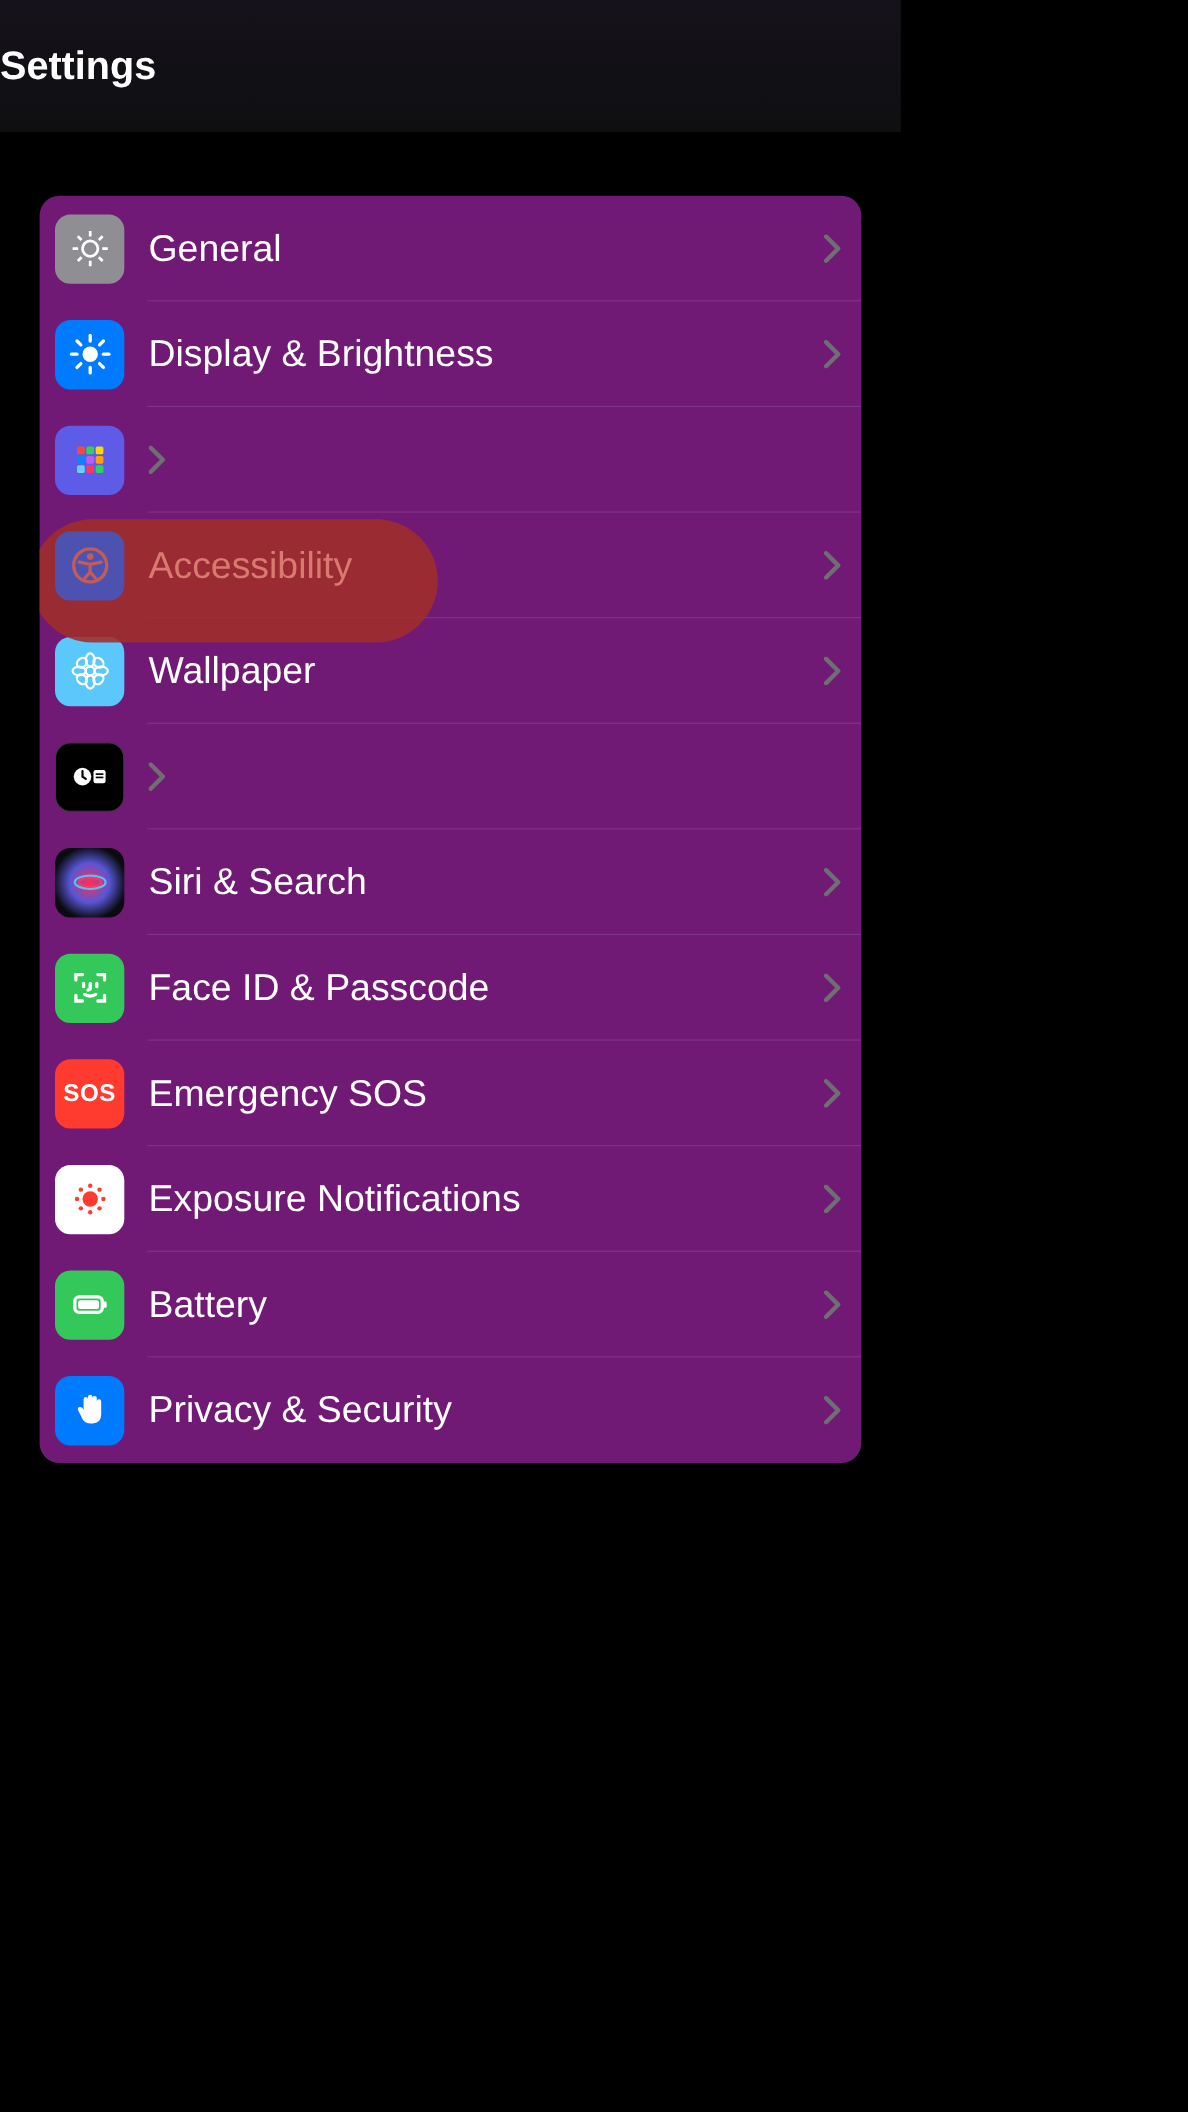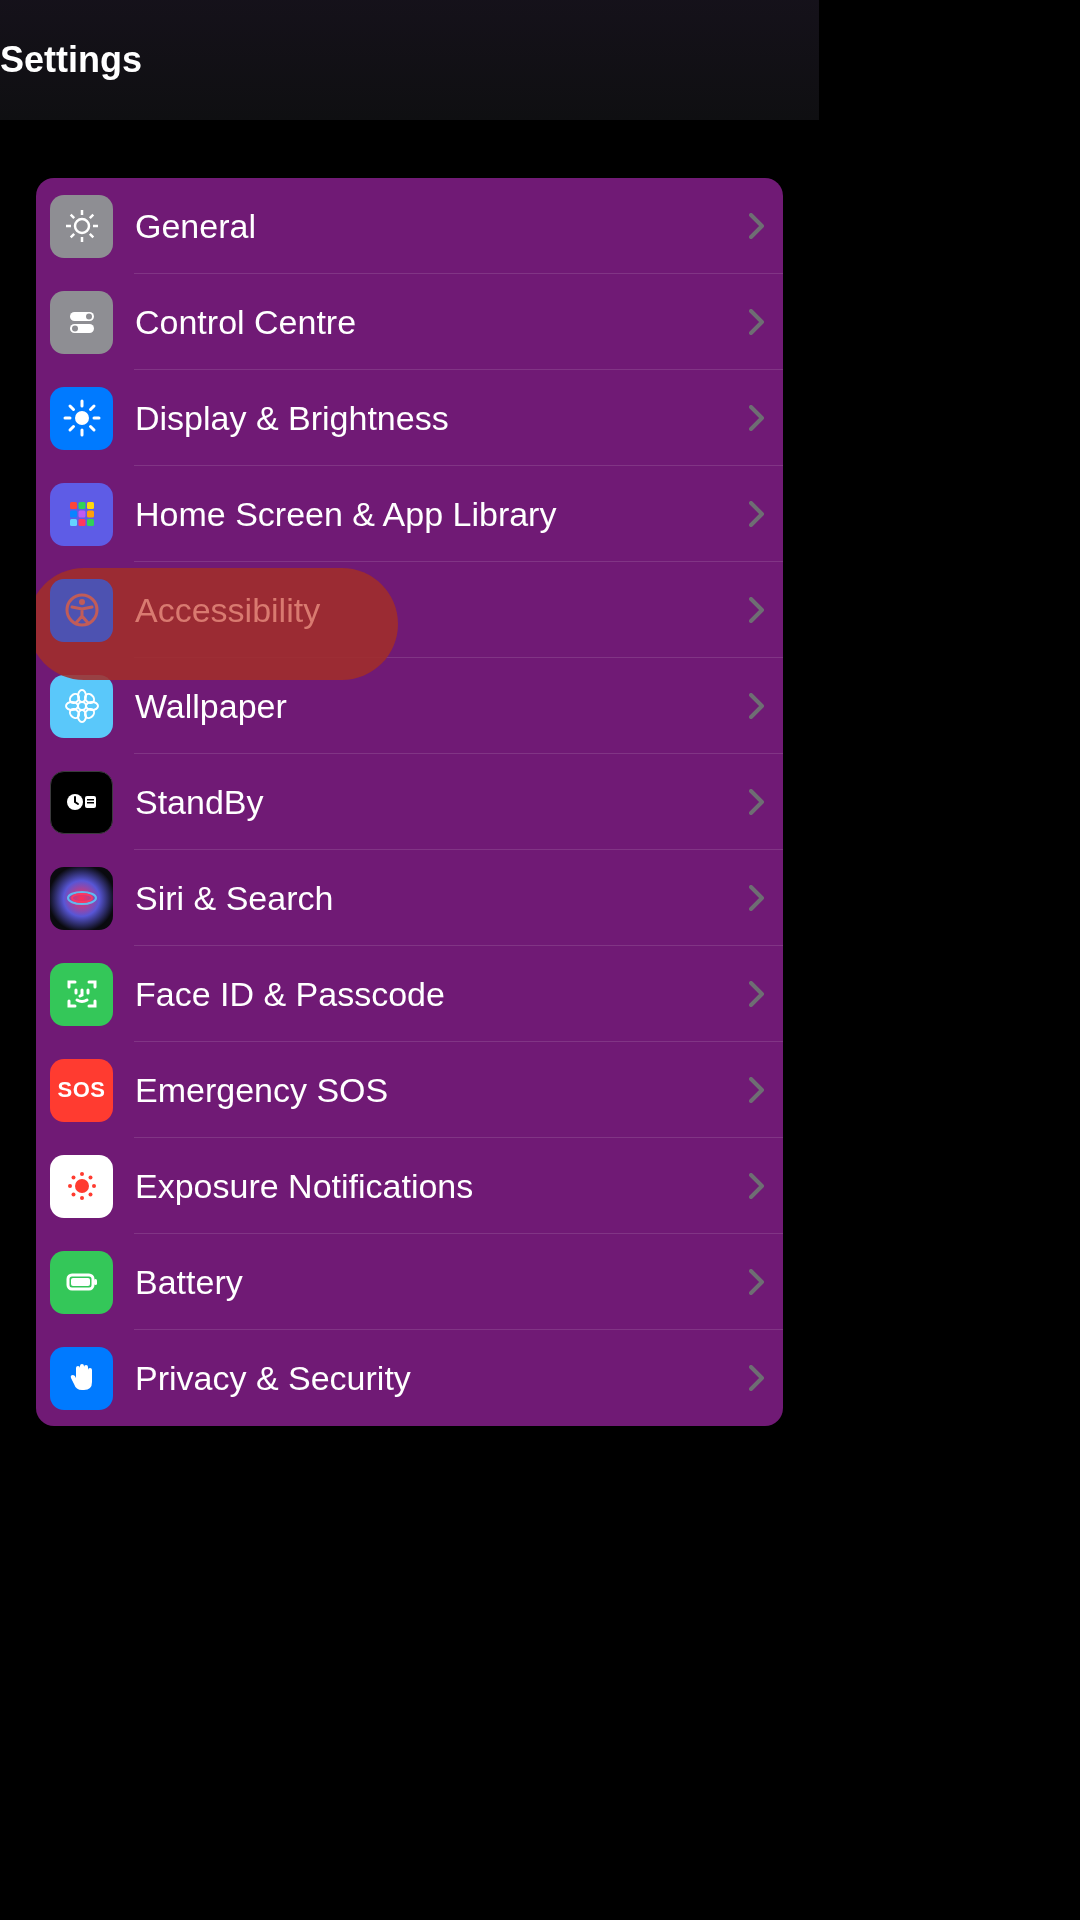--- a/index.html
+++ b/index.html
@@ -122,37 +122,20 @@
             </svg>
         </div>
         <div class="row-label">General</div>
         <svg class="chevron" width="16" height="26" viewBox="0 0 16 26">
             <path d="M2 2 L13 13 L2 24" fill="none" stroke="#6e6e73" stroke-width="4" stroke-linecap="round" stroke-linejoin="round"></path>
           </svg>
       </div>
       <div class="row-divider"></div>
     </div>
 
-    <div class="row">
-      <div class="row-inner">
-        <div class="icon-box bg-gray">
-          <svg width="40" height="40" viewBox="0 0 40 40">
-              <rect x="8" y="10" width="24" height="9" rx="4.5" fill="#ffffff"></rect>
-              <circle cx="27" cy="14.5" r="3" fill="#8e8e93"></circle>
-              <rect x="8" y="22" width="24" height="9" rx="4.5" fill="#ffffff"></rect>
-              <circle cx="13" cy="26.5" r="3" fill="#8e8e93"></circle>
-            </svg>
-        </div>
-        <div class="row-label">Control Centre</div>
-        <svg class="chevron" width="16" height="26" viewBox="0 0 16 26">
-            <path d="M2 2 L13 13 L2 24" fill="none" stroke="#6e6e73" stroke-width="4" stroke-linecap="round" stroke-linejoin="round"></path>
-          </svg>
-      </div>
-      <div class="row-divider"></div>
-    </div>
 
     <div class="row">
       <div class="row-inner">
         <div class="icon-box bg-blue">
           <svg width="40" height="40" viewBox="0 0 40 40">
               <circle cx="20" cy="20" r="7" fill="#ffffff"></circle>
               <g stroke="#ffffff" stroke-width="3" stroke-linecap="round">
                 <line x1="20" y1="3" x2="20" y2="8"></line>
                 <line x1="20" y1="32" x2="20" y2="37"></line>
                 <line x1="3" y1="20" x2="8" y2="20"></line>
@@ -180,21 +163,20 @@
             <rect x="16.5" y="8" width="7" height="7" rx="1.5" fill="#30d158"></rect>
             <rect x="25" y="8" width="7" height="7" rx="1.5" fill="#ffd60a"></rect>
             <rect x="8" y="16.5" width="7" height="7" rx="1.5" fill="#0a84ff"></rect>
             <rect x="16.5" y="16.5" width="7" height="7" rx="1.5" fill="#bf5af2"></rect>
             <rect x="25" y="16.5" width="7" height="7" rx="1.5" fill="#ff9f0a"></rect>
             <rect x="8" y="25" width="7" height="7" rx="1.5" fill="#64d2ff"></rect>
             <rect x="16.5" y="25" width="7" height="7" rx="1.5" fill="#ff375f"></rect>
             <rect x="25" y="25" width="7" height="7" rx="1.5" fill="#30d158"></rect>
           </svg>
         </div>
-        <div class="row-label">Home Screen &amp; App Library</div>
         <svg class="chevron" width="16" height="26" viewBox="0 0 16 26">
             <path d="M2 2 L13 13 L2 24" fill="none" stroke="#6e6e73" stroke-width="4" stroke-linecap="round" stroke-linejoin="round"></path>
           </svg>
       </div>
       <div class="row-divider"></div>
     </div>
 
     <div class="row highlight-row">
       <div class="highlight-pill"></div>
       <div class="row-inner">
@@ -242,21 +224,20 @@
       <div class="row-inner">
         <div class="icon-box bg-black">
           <svg width="40" height="40" viewBox="0 0 40 40">
               <circle cx="13" cy="20" r="8" fill="#ffffff"></circle>
               <path d="M13 15 L13 20 L16 22" stroke="#000" stroke-width="2" fill="none" stroke-linecap="round"></path>
               <rect x="23" y="14" width="11" height="12" rx="2" fill="#ffffff"></rect>
               <rect x="25" y="17" width="7" height="1.5" fill="#000"></rect>
               <rect x="25" y="20" width="7" height="1.5" fill="#000"></rect>
             </svg>
         </div>
-        <div class="row-label">StandBy</div>
         <svg class="chevron" width="16" height="26" viewBox="0 0 16 26">
             <path d="M2 2 L13 13 L2 24" fill="none" stroke="#6e6e73" stroke-width="4" stroke-linecap="round" stroke-linejoin="round"></path>
           </svg>
       </div>
       <div class="row-divider"></div>
     </div>
 
     <div class="row">
       <div class="row-inner">
         <div class="icon-box bg-siri">

